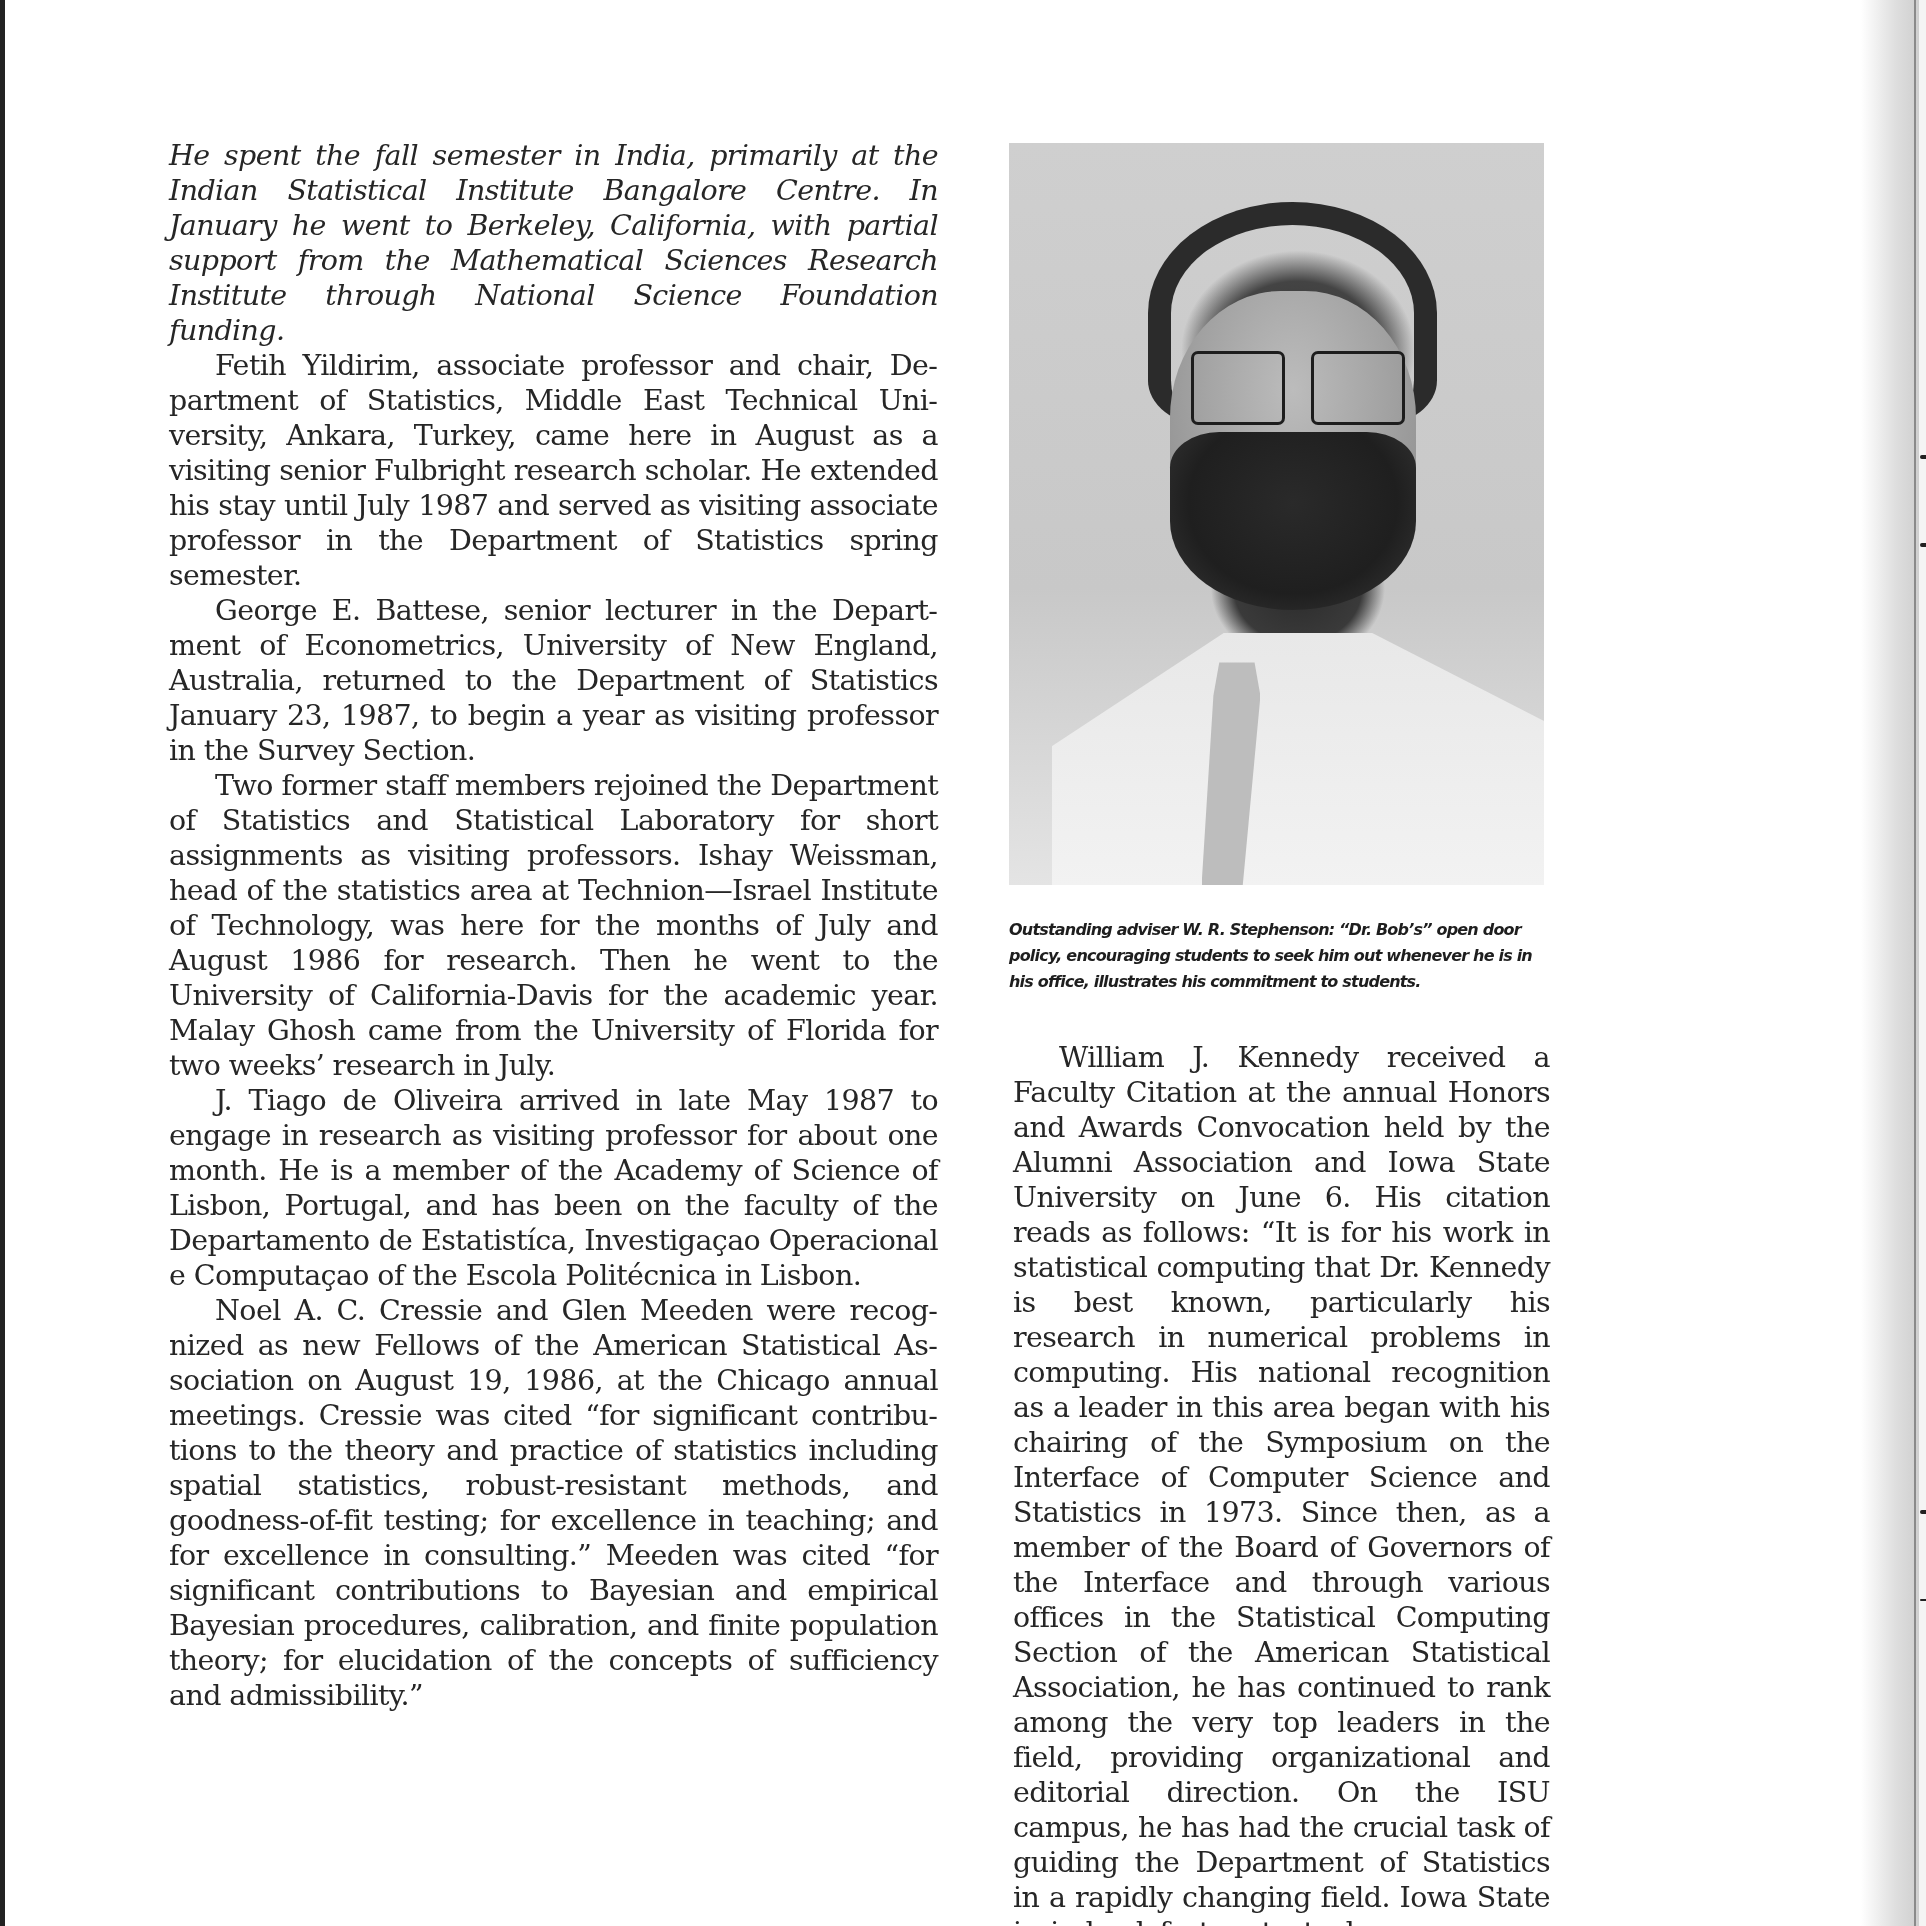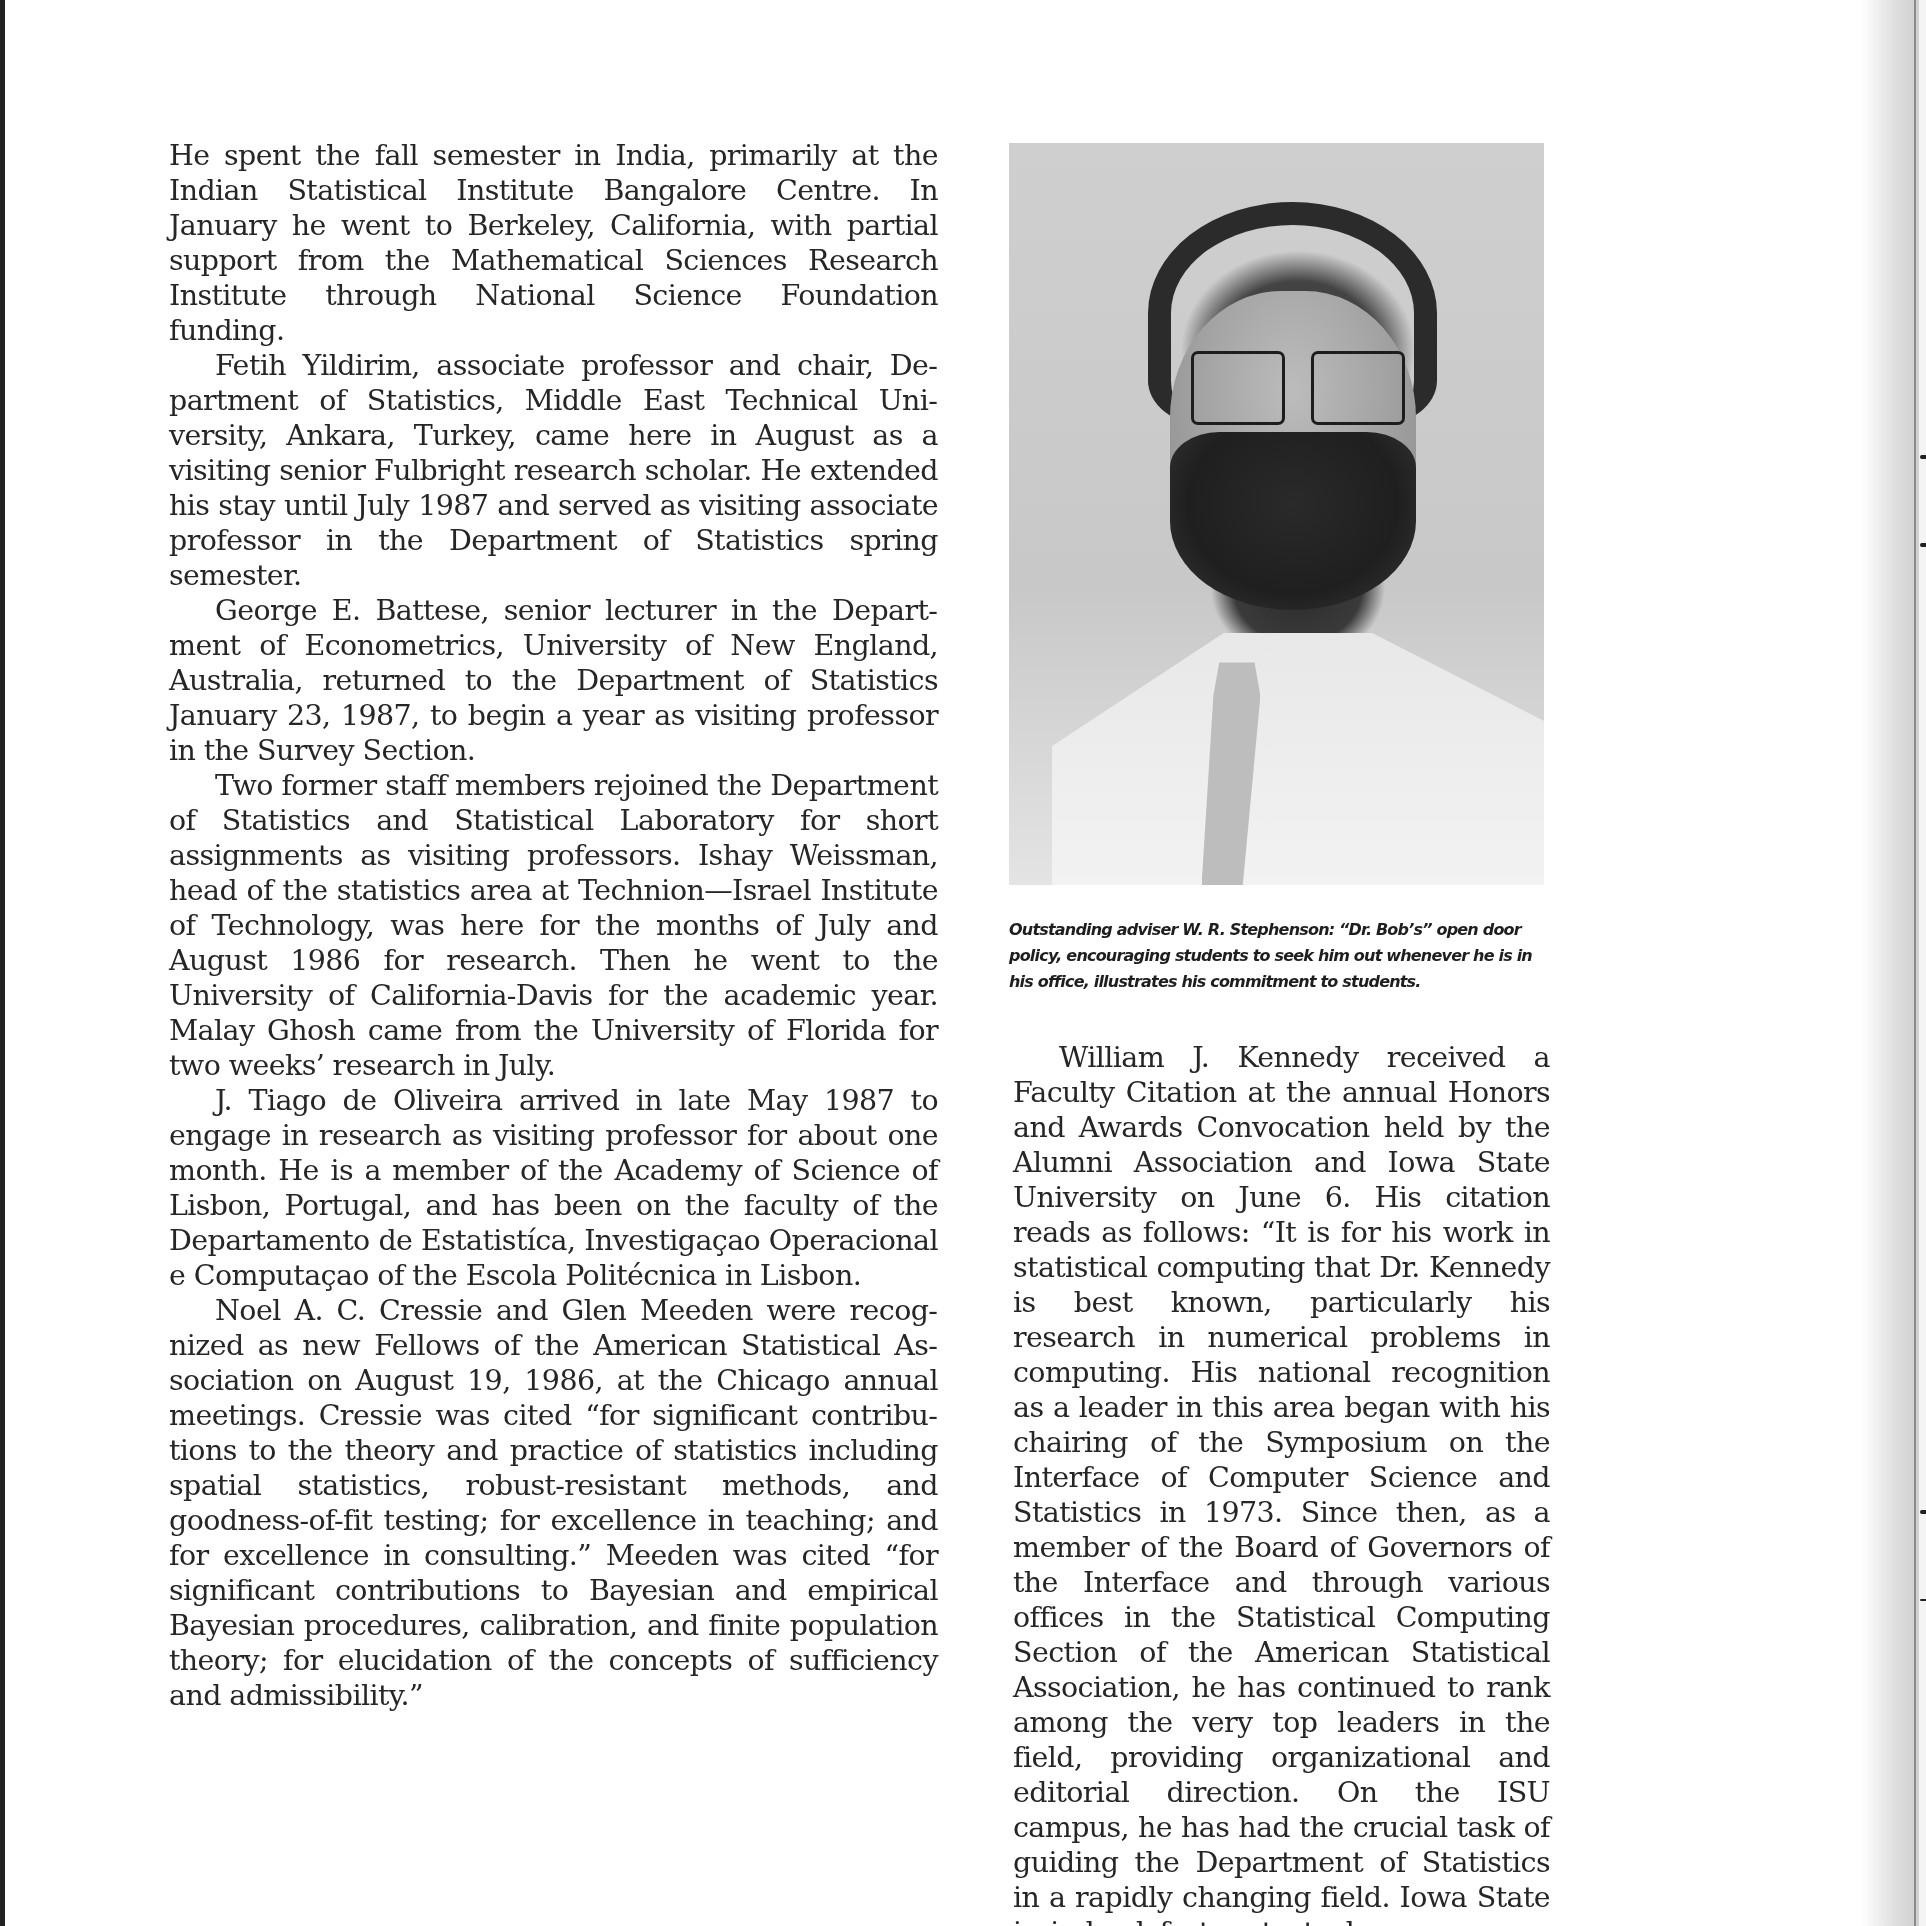--- a/index.html
+++ b/index.html
@@ -24,21 +24,21 @@
   }
   .column {
     position: absolute; top: 138px;
     font-size: 28.5px; line-height: 35px;
     text-align: justify; hyphens: manual;
     letter-spacing: -0.6px;
   }
   .col-left { left: 169px; width: 769px; }
   .col-right { left: 1013px; width: 537px; top: 1040px; }
   .column p { margin: 0; text-indent: 46px; }
-  .column p.noindent { text-indent: 0; }
+  .column p.noindent { text-indent: 0; font-style: italic; }
   .photo {
     position: absolute; left: 1009px; top: 143px; width: 535px; height: 742px;
     background:
       radial-gradient(ellipse 127px 166px at 54% 42%, #7d7d7d 0%, #6a6a6a 40%, transparent 70%),
       radial-gradient(ellipse 116px 100px at 54% 60%, #2b2b2b 0%, #3a3a3a 55%, transparent 75%),
       radial-gradient(ellipse 162px 139px at 54% 28%, #353535 0%, #444 50%, transparent 72%),
       linear-gradient(to bottom, #cfcfcf 0%, #c8c8c8 60%, #e4e4e4 100%);
     overflow: hidden;
   }
   .photo .shirt {

